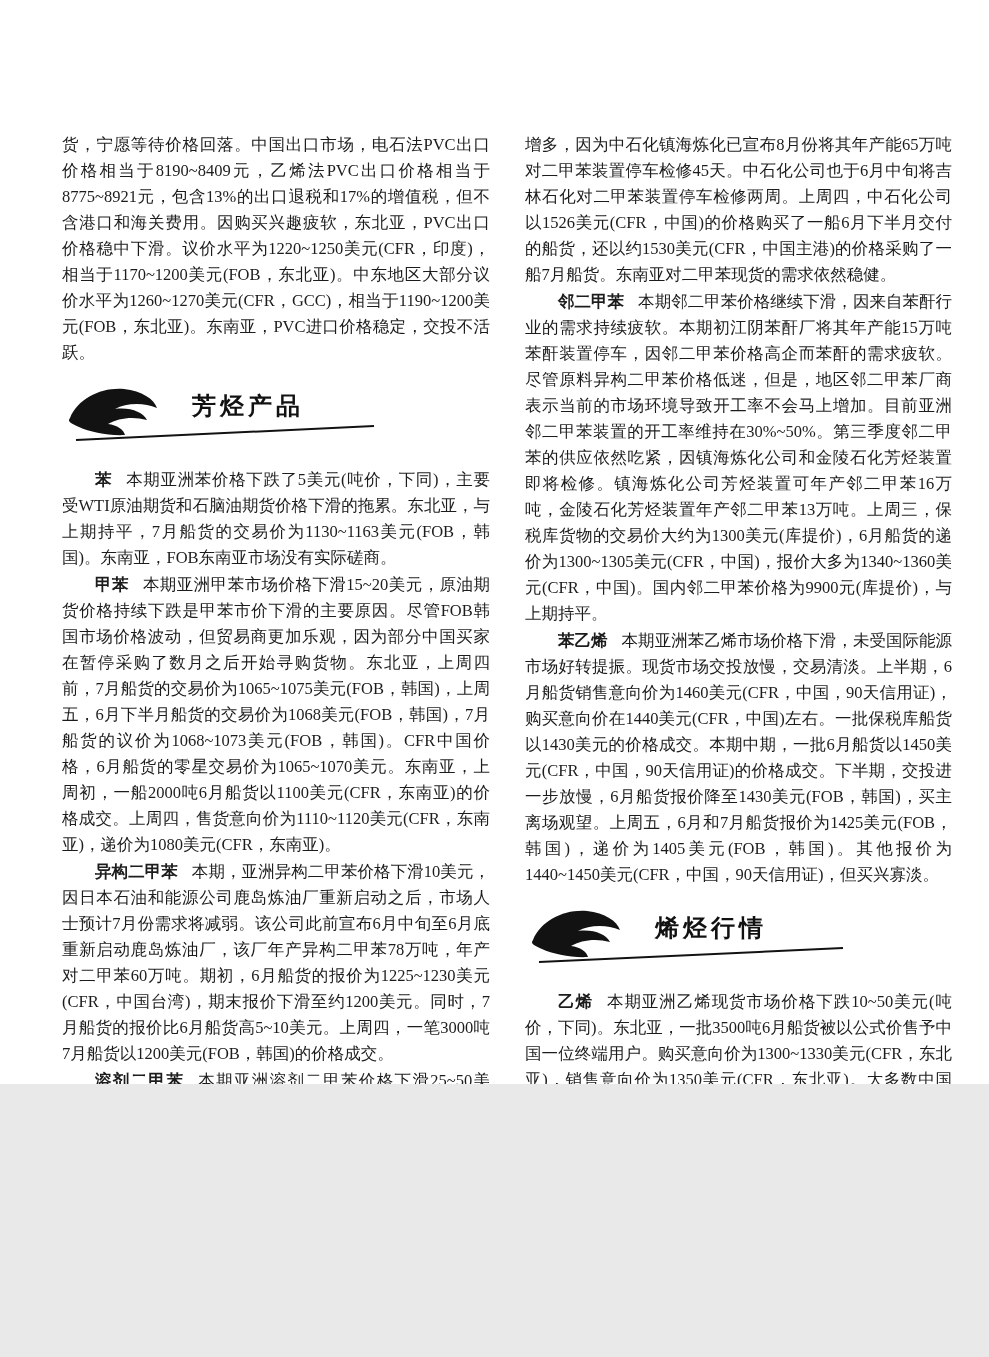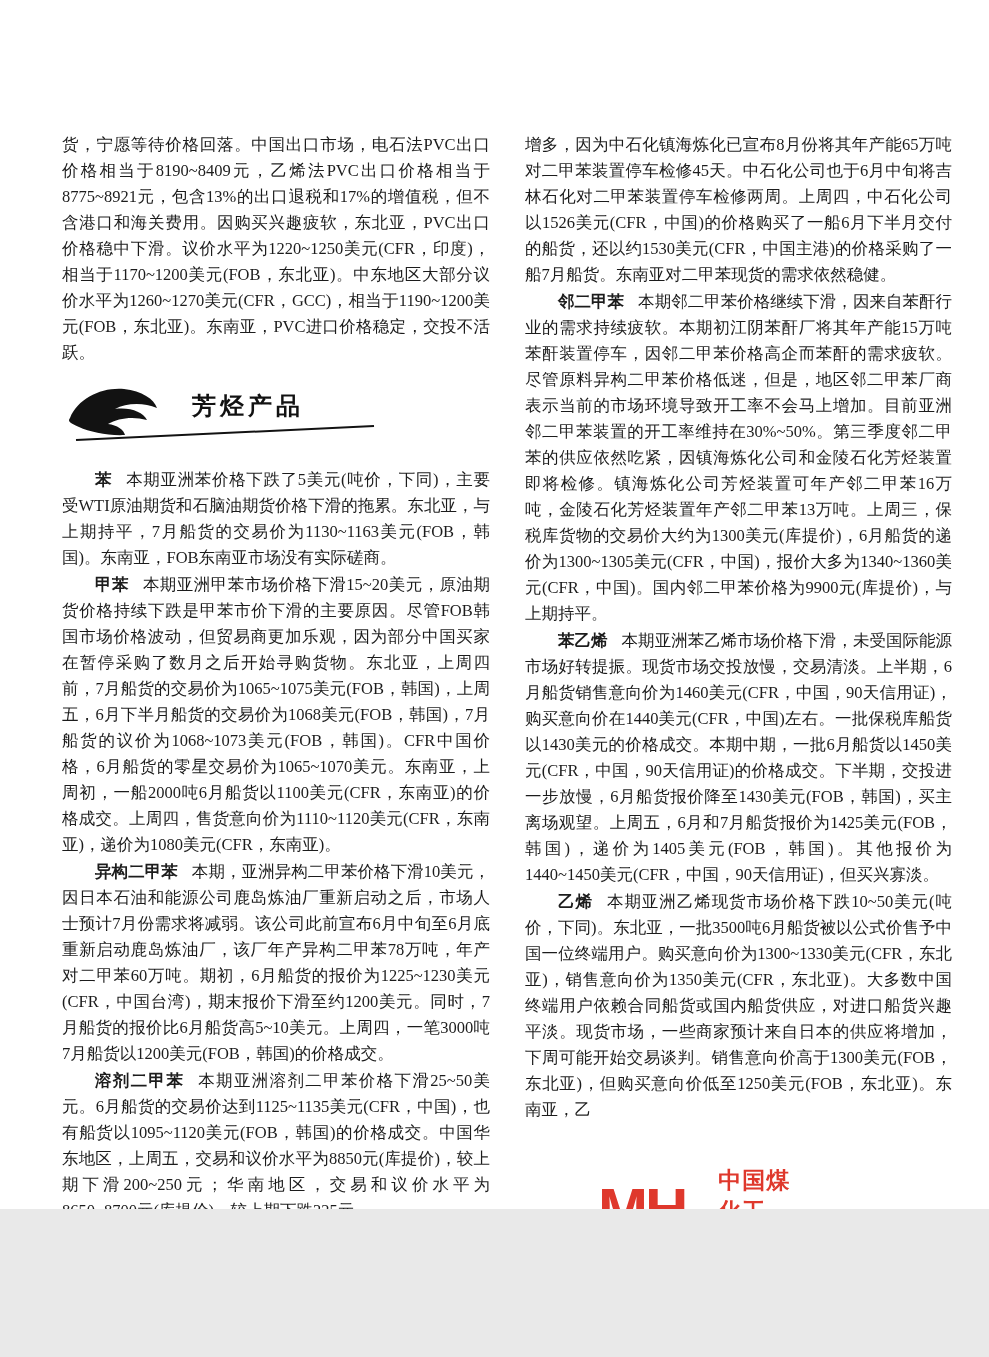--- a/index.html
+++ b/index.html
@@ -1,18 +1,18 @@
 <!DOCTYPE html>
 <html><head>
 <meta charset="utf-8">
 <style>
   html,body { margin:0; padding:0; background:#e9e9e9; }
   .page {
     position:relative;
-    width:989px; height:1209px;
+    width:989px; height:1084px;
     margin:0 auto;
     background:#ffffff;
     font-family:"Liberation Serif","DejaVu Serif",serif;
     color:#1c1c1c;
     overflow:hidden;
   }
   .columns {
     position:absolute; left:62px; top:132px;
     width:890px; height:1162px;
     display:flex; gap:35px;
@@ -117,20 +117,27 @@
       <p class="para"><span class="term">溶剂二甲苯</span><span>市场人士预计买家对6月船货的需求将</span></p>
     </div>
 
     <div class="col right">
       <p class="para cont">增多，因为中石化镇海炼化已宣布8月份将其年产能65万吨对二甲苯装置停车检修45天。中石化公司也于6月中旬将吉林石化对二甲苯装置停车检修两周。上周四，中石化公司以1526美元(CFR，中国)的价格购买了一船6月下半月交付的船货，还以约1530美元(CFR，中国主港)的价格采购了一船7月船货。东南亚对二甲苯现货的需求依然稳健。</p>
 
       <p class="para"><span class="term">邻二甲苯</span><span>本期邻二甲苯价格继续下滑，因来自苯酐行业的需求持续疲软。本期初江阴苯酐厂将其年产能15万吨苯酐装置停车，因邻二甲苯价格高企而苯酐的需求疲软。尽管原料异构二甲苯价格低迷，但是，地区邻二甲苯厂商表示当前的市场环境导致开工率不会马上增加。目前亚洲邻二甲苯装置的开工率维持在30%~50%。第三季度邻二甲苯的供应依然吃紧，因镇海炼化公司和金陵石化芳烃装置即将检修。镇海炼化公司芳烃装置可年产邻二甲苯16万吨，金陵石化芳烃装置年产邻二甲苯13万吨。上周三，保税库货物的交易价大约为1300美元(库提价)，6月船货的递价为1300~1305美元(CFR，中国)，报价大多为1340~1360美元(CFR，中国)。国内邻二甲苯价格为9900元(库提价)，与上期持平。</span></p>
 
       <p class="para"><span class="term">苯乙烯</span><span>本期亚洲苯乙烯市场价格下滑，未受国际能源市场好转提振。现货市场交投放慢，交易清淡。上半期，6月船货销售意向价为1460美元(CFR，中国，90天信用证)，购买意向价在1440美元(CFR，中国)左右。一批保税库船货以1430美元的价格成交。本期中期，一批6月船货以1450美元(CFR，中国，90天信用证)的价格成交。下半期，交投进一步放慢，6月船货报价降至1430美元(FOB，韩国)，买主离场观望。上周五，6月和7月船货报价为1425美元(FOB，韩国)，递价为1405美元(FOB，韩国)。其他报价为1440~1450美元(CFR，中国，90天信用证)，但买兴寡淡。</span></p>
 
+      <div class="section-header">
+        <svg class="hdr-svg" width="427" height="70" viewBox="0 0 427 70">
+          <path d="M8,36 C16,16 40,5 62,7 C80,9 92,17 95,26 C81,20 64,21 53,27 C68,25 81,30 85,38 C71,34 56,36 46,42 C55,43 62,48 63,53 C47,54 28,50 17,45 C9,41 5,40 8,36 Z" fill="#121212"></path>
+          <line x1="14" y1="58" x2="318" y2="44" stroke="#121212" stroke-width="2"></line>
+        </svg>
+        <span class="section-title">烯烃行情</span>
+      </div>
 
       <p class="para"><span class="term">乙烯</span><span>本期亚洲乙烯现货市场价格下跌10~50美元(吨价，下同)。东北亚，一批3500吨6月船货被以公式价售予中国一位终端用户。购买意向价为1300~1330美元(CFR，东北亚)，销售意向价为1350美元(CFR，东北亚)。大多数中国终端用户依赖合同船货或国内船货供应，对进口船货兴趣平淡。现货市场，一些商家预计来自日本的供应将增加，下周可能开始交易谈判。销售意向价高于1300美元(FOB，东北亚)，但购买意向价低至1250美元(FOB，东北亚)。东南亚，乙</span></p>
     </div>
 
   </div>
 
   <div class="watermark">
     <span class="wm-logo">MH</span>
     <span class="wm-lines">
       <span class="wm-cn">中国煤化工</span>

